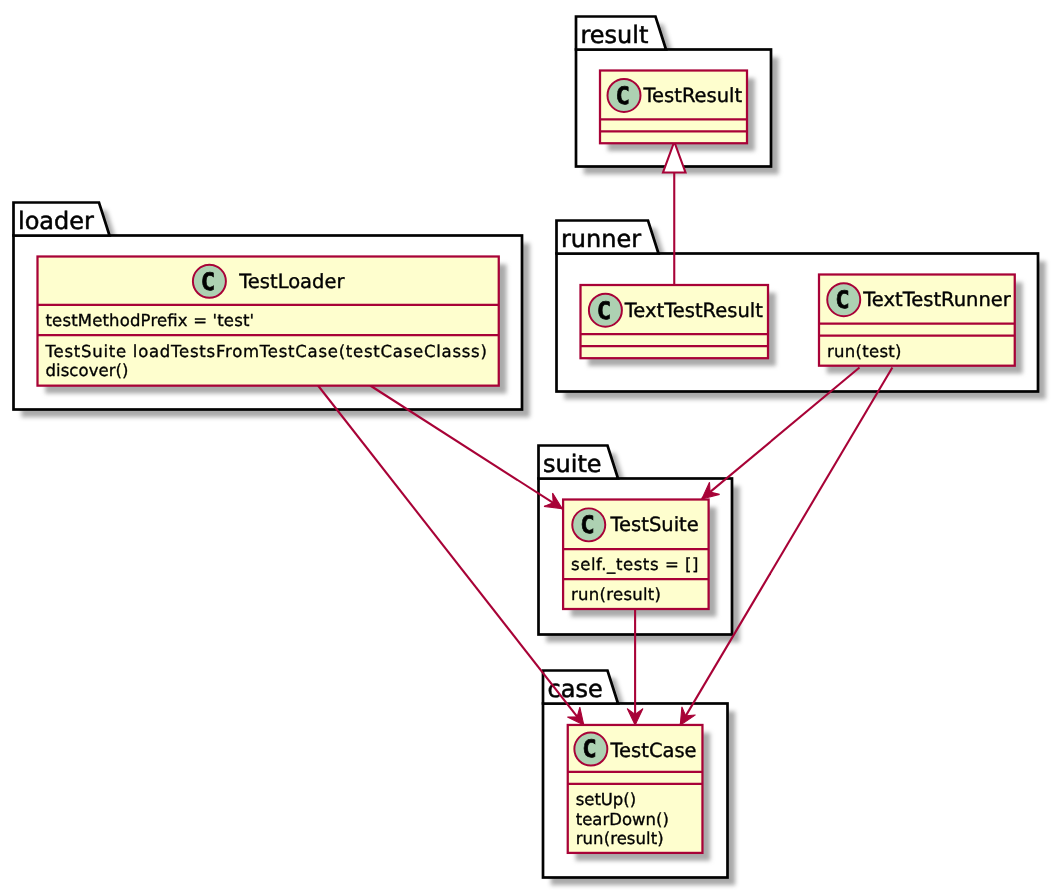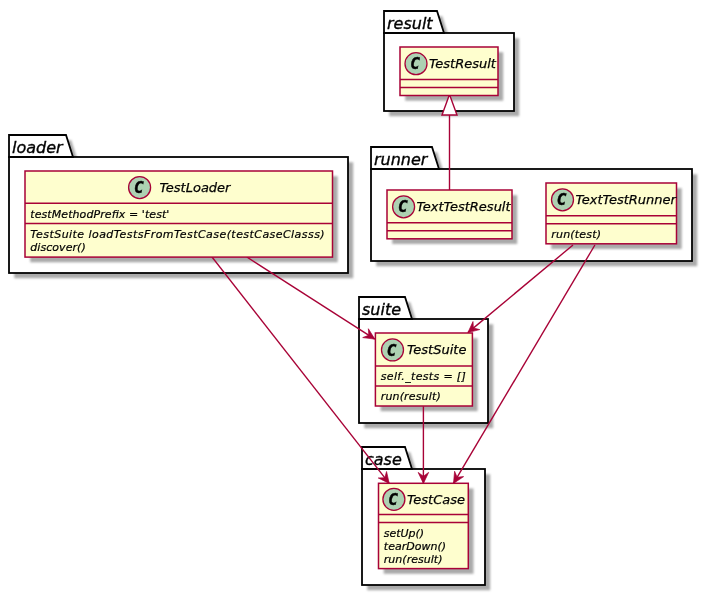--- a/index.html
+++ b/index.html
@@ -1,17 +1,17 @@
 <!DOCTYPE html>
 <html><head>
 <meta charset="utf-8">
 <style>
   html,body{margin:0;padding:0;background:#FFFFFF;}
   #canvas{position:relative;width:703px;height:597px;background:#FFFFFF;overflow:hidden;
-          font-family:"DejaVu Sans", sans-serif;font-style:italic;}
+          font-family:"DejaVu Sans", sans-serif;}
   svg#gfx{position:absolute;top:0;left:0;display:block;}
   text{white-space:pre;}
   .pkgname{font-family:"DejaVu Sans", sans-serif;font-size:16px;font-weight:normal;fill:#000000;stroke:#000000;stroke-width:0.35px;paint-order:stroke;}
   .clsname{font-family:"DejaVu Sans", sans-serif;font-size:13px;fill:#000000;stroke:#000000;stroke-width:0.25px;paint-order:stroke;}
   .member{font-family:"DejaVu Sans", sans-serif;font-size:11px;fill:#000000;stroke:#000000;stroke-width:0.22px;paint-order:stroke;}
   .cicon{font-family:"DejaVu Sans Mono", monospace;font-size:16px;font-weight:bold;fill:#000000;stroke:#000000;stroke-width:0.45px;paint-order:stroke;}
 </style>
 </head>
 <body>
 

